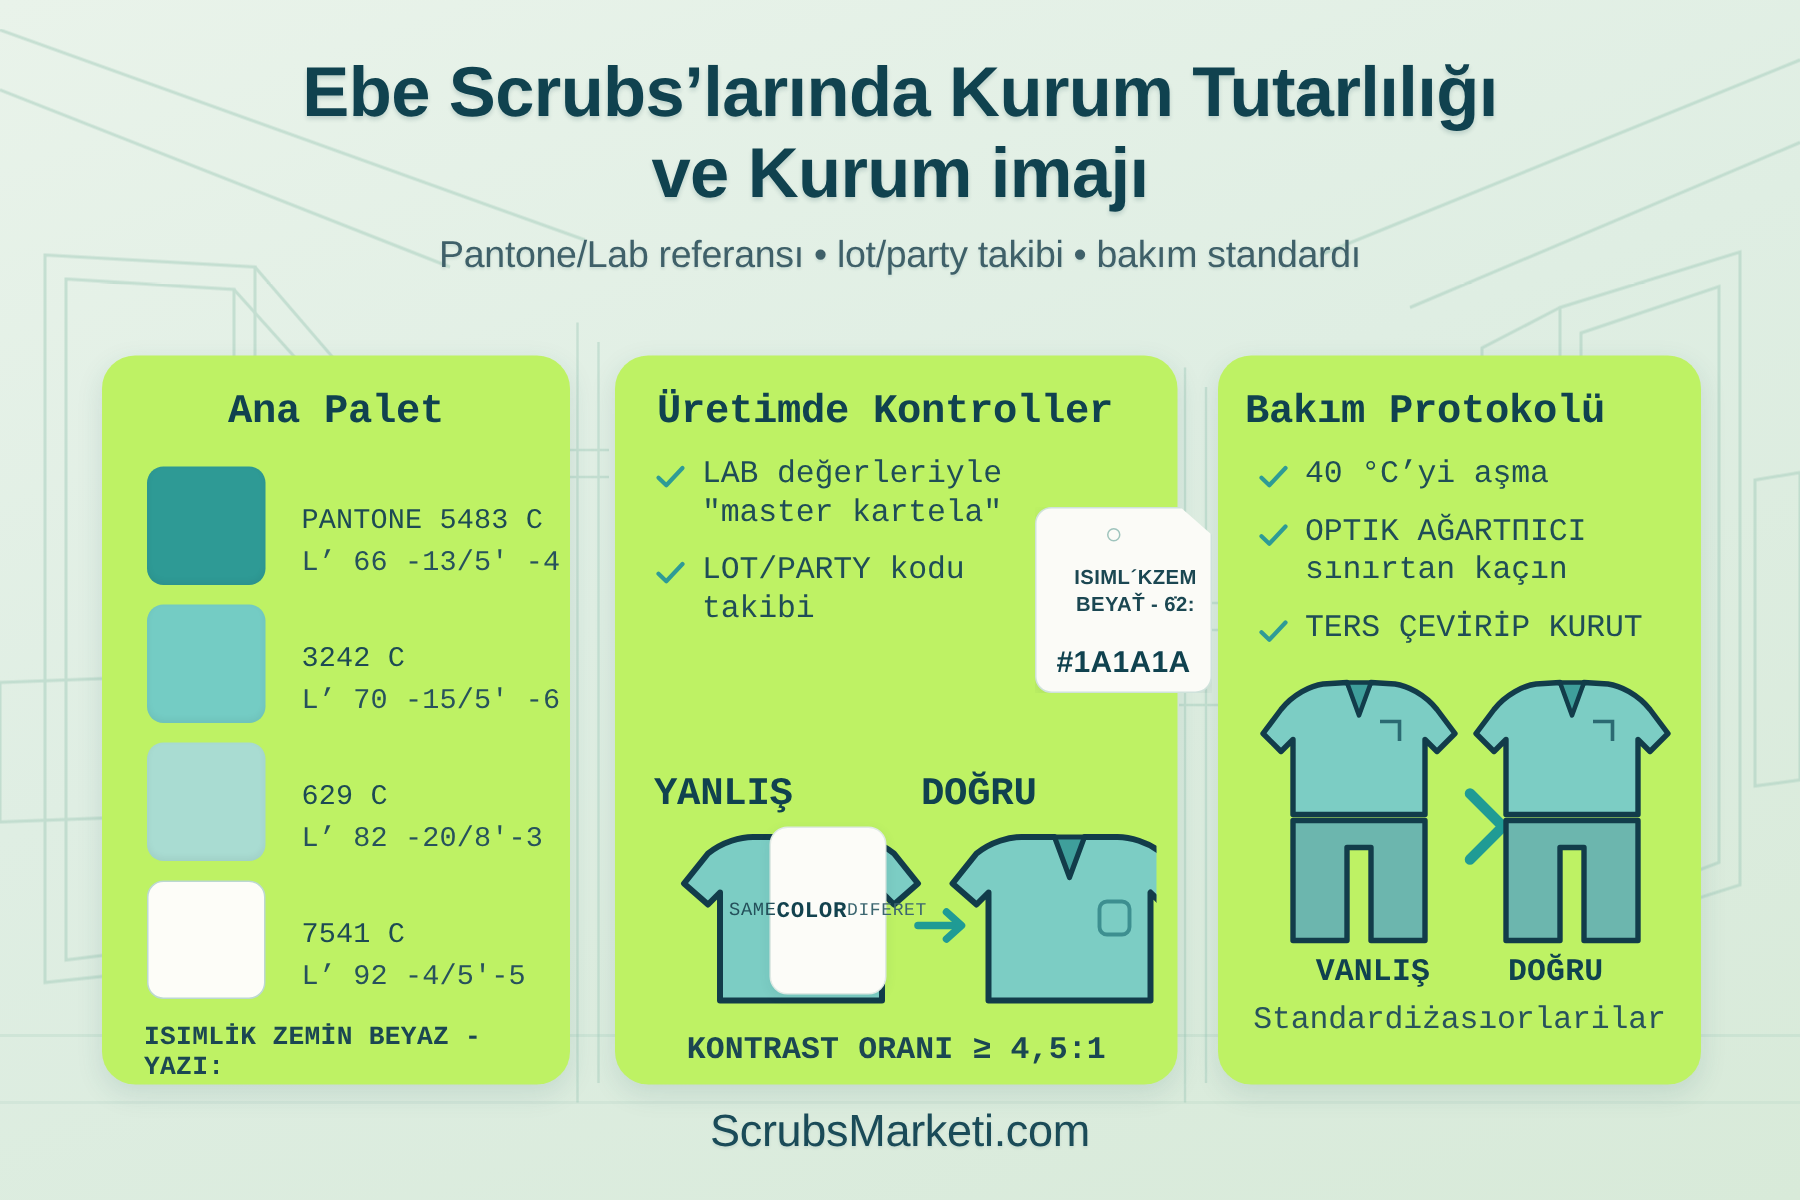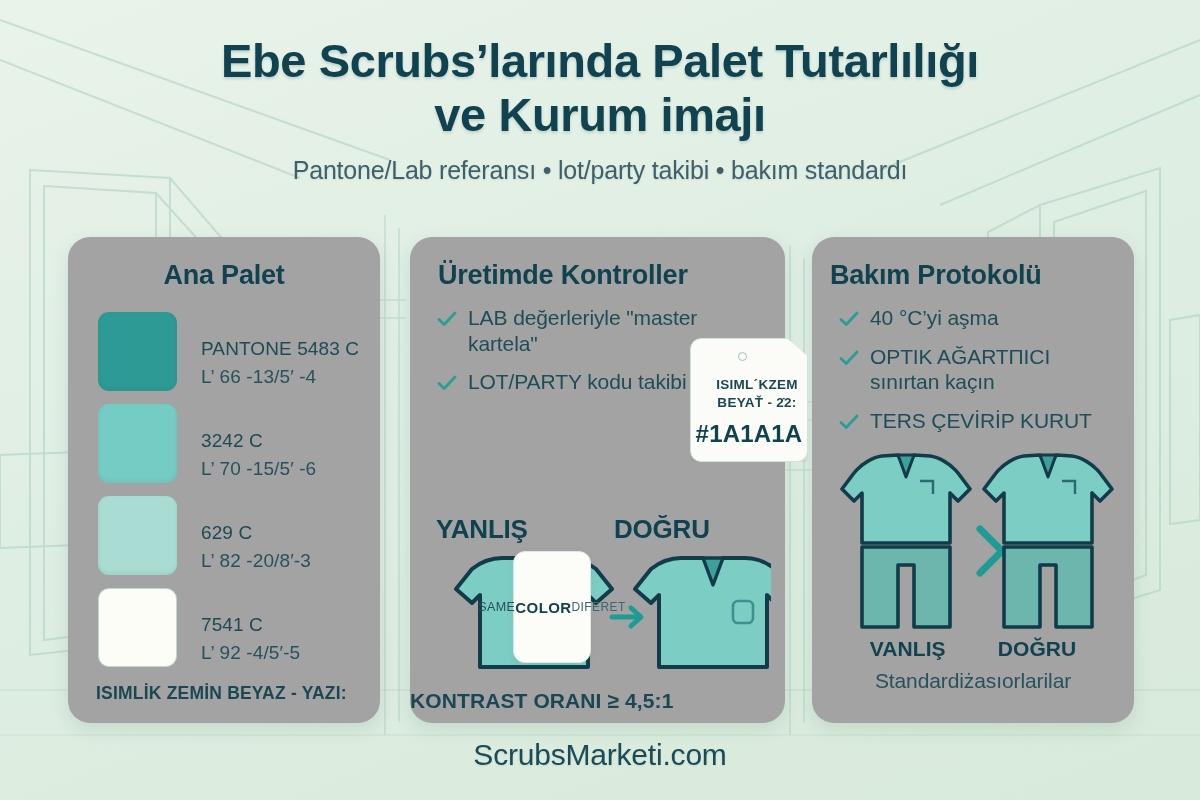--- a/index.html
+++ b/index.html
@@ -45,24 +45,25 @@
     color: #3f6069;
     font-size: 25px;
     font-weight: 400;
     letter-spacing: -0.2px;
     text-shadow: 0 1px 2px rgba(20,70,80,0.12);
   }
 
   
   .card {
     position: absolute;
-    background: #a3a3a3;
+    background: #bef264;
     border-radius: 22px;
     box-shadow: 0 6px 18px rgba(40,90,90,0.13);
     z-index: 4;
+    font-family: Liberation Mono, monospace;
   }
   #card-palette  { left: 68px;  top: 237px; width: 312px; height: 486px; }
   #card-controls { left: 410px; top: 237px; width: 375px; height: 486px; }
   #card-care     { left: 812px; top: 237px; width: 322px; height: 486px; }
 
   .card-title {
     color: #10424f;
     font-weight: bold;
     letter-spacing: -0.2px;
   }
@@ -148,22 +149,22 @@
   }
   #hang-tag .tag-lines {
     position: absolute; left: 0; top: 38px; width: 118px;
     text-align: center;
   }
   #hang-tag .tag-line {
     color: #1b4752; font-size: 13.5px; font-weight: bold;
     letter-spacing: 0.3px; line-height: 1.35; margin-left: 16px;
   }
   #hang-tag .tag-hex {
-    color: #10424f; font-size: 24px; font-weight: bold;
-    letter-spacing: 0.2px; margin-top: 8px;
+    color: #10424f; font-size: 20px; font-weight: bold;
+    letter-spacing: 0.2px; margin-top: 19px;
   }
 
   
   .compare-labels {
     position: absolute; left: 0; top: 277px; width: 375px;
     display: flex;
   }
   .compare-labels .cl {
     color: #10424f; font-size: 26px; font-weight: bold;
     letter-spacing: -0.2px;
@@ -186,21 +187,21 @@
     display: flex; flex-direction: row;
     align-items: center; justify-content: center;
     box-shadow: 0 2px 7px rgba(40,90,90,0.08);
   }
   .note-l1 { color: #24505b; font-size: 12.5px; font-weight: 500; letter-spacing: 0.4px; }
   .note-l2 { color: #13424e; font-size: 15px; font-weight: bold; letter-spacing: 0.4px; margin: 2px 0; }
   .note-l3 { color: #3c6670; font-size: 12px; font-weight: 500; letter-spacing: 0.4px; }
 
   .contrast-note {
     position: absolute; left: 0; top: 452px; width: 375px;
-    text-align: left;
+    text-align: center;
     color: #1b4752; font-size: 21px; font-weight: bold;
     letter-spacing: 0.1px;
   }
 
   
   .care-art {
     position: absolute; left: 20px; top: 214px;
     width: 282px; height: 196px;
   }
   .care-labels {
@@ -266,21 +267,21 @@
     <path d="M790 245 L790 735"></path>
     <path d="M804 258 L804 722"></path>
     <path d="M786 402 L900 402"></path>
     <path d="M786 420 L900 420"></path>
     <path d="M786 470 L880 470"></path>
   </g>
 </svg>
 
 <div class="header">
   <div class="title">
-    <div>Ebe Scrubs’larında Palet Tutarlılığı</div>
+    <div>Ebe Scrubs’larında Kurum Tutarlılığı</div>
     <div>ve Kurum imajı</div>
   </div>
   <div class="subtitle">Pantone/Lab referansı • lot/party takibi • bakım standardı</div>
 </div>
 
 <div class="card" id="card-palette">
   <div class="card-title">Ana Palet</div>
 
   <div class="palette-list">
     <div class="palette-row">
@@ -370,21 +371,21 @@
   </div>
 
   <div class="contrast-note">KONTRAST ORANI ≥ 4,5:1</div>
 </div>
 
 <div id="hang-tag">
   <div class="tag-body"></div>
   <div class="tag-hole"></div>
   <div class="tag-lines">
     <div class="tag-line">ISIML´KZEM</div>
-    <div class="tag-line">BEYAŤ - 2̇2:</div>
+    <div class="tag-line">BEYAŤ - 6̇2:</div>
     <div class="tag-hex">#1A1A1A</div>
   </div>
 </div>
 
 <div class="card" id="card-care">
   <div class="card-title">Bakım Protokolü</div>
 
   <div class="checklist">
     <div class="check-item">
       <span class="check-icon">

